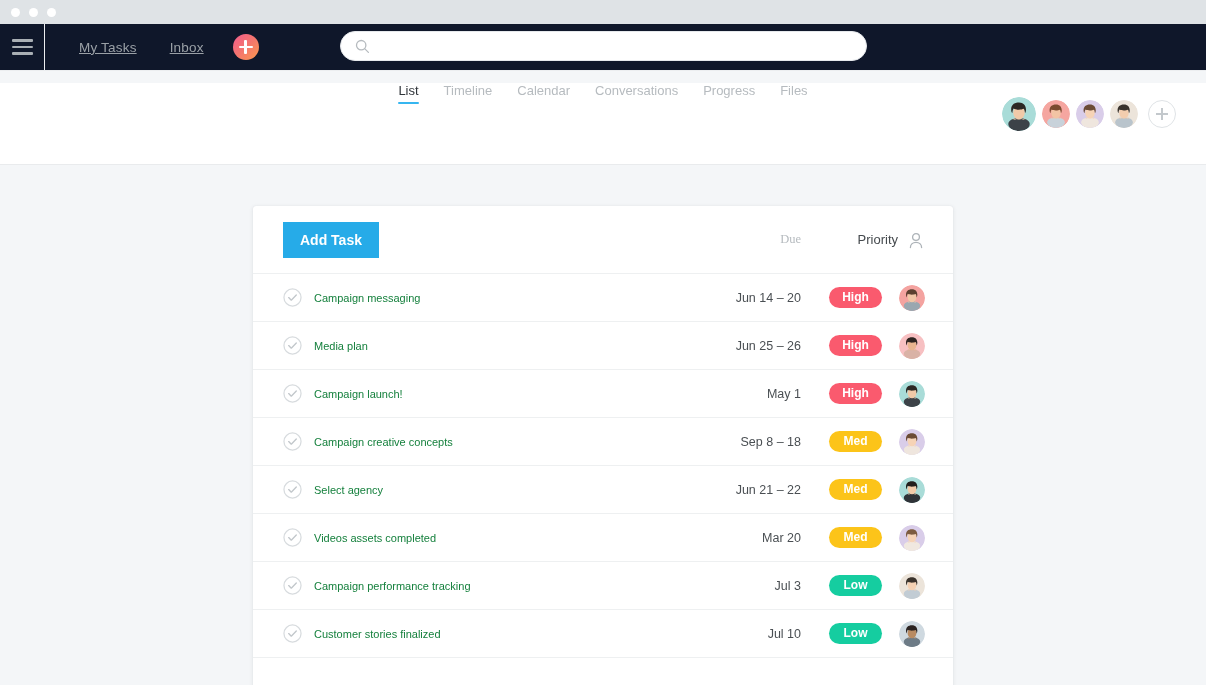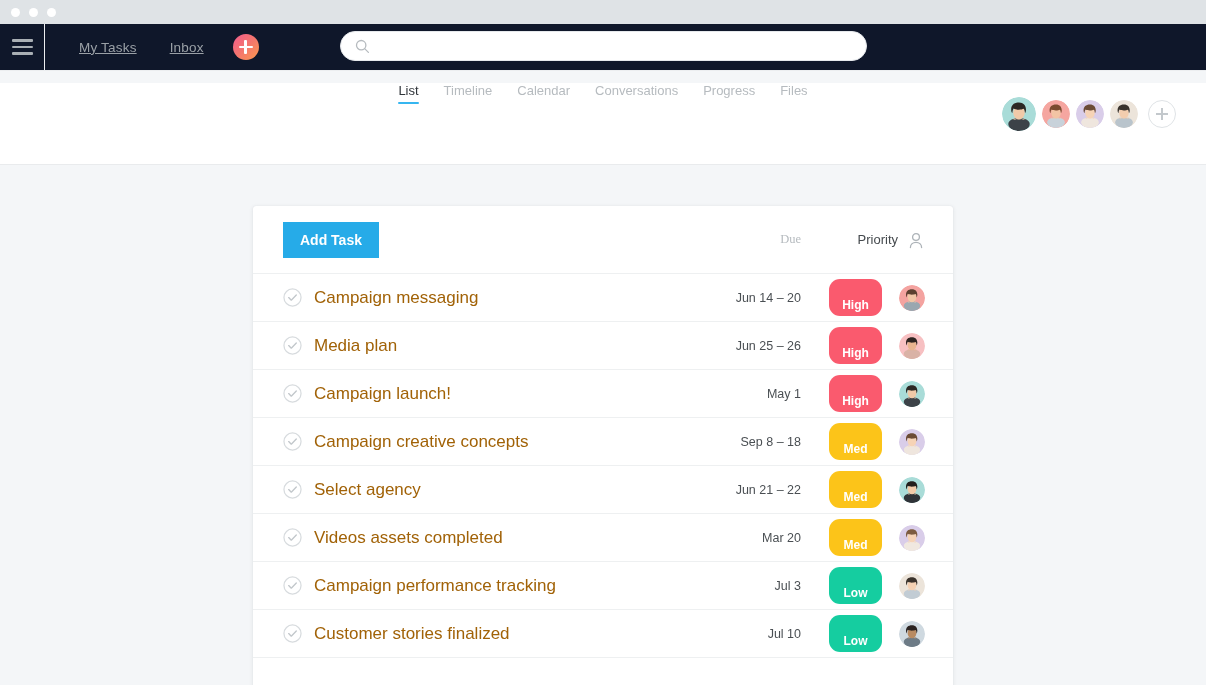--- a/index.html
+++ b/index.html
@@ -234,42 +234,42 @@
     align-items: center;
     border-bottom: 1px solid #eef0f1;
     position: relative;
     padding-left: 30px;
   }
   .check {
     width: 19px; height: 19px;
     flex: none;
   }
   .taskname {
-    font-size: 17px;
-    color: #a16207;
+    font-size: 11px;
+    color: #15803d;
     margin-left: 12px;
   }
   .due {
     position: absolute;
     left: 468px;
     width: 80px;
     text-align: right;
     font-size: 12.5px;
     color: #4a4f53;
   }
   .prio {
     position: absolute;
     left: 560px;
     width: 85px;
     text-align: center;
   }
   .pill {
     display: inline-block;
     min-width: 53px;
-    padding: 20px 12px 5px;
+    padding: 4px 12px 5px;
     border-radius: 11px;
     color: #fff;
     font-size: 12px;
     font-weight: bold;
     line-height: 1;
   }
   .rowavatar {
     position: absolute;
     left: 646px;
     width: 26px; height: 26px;

